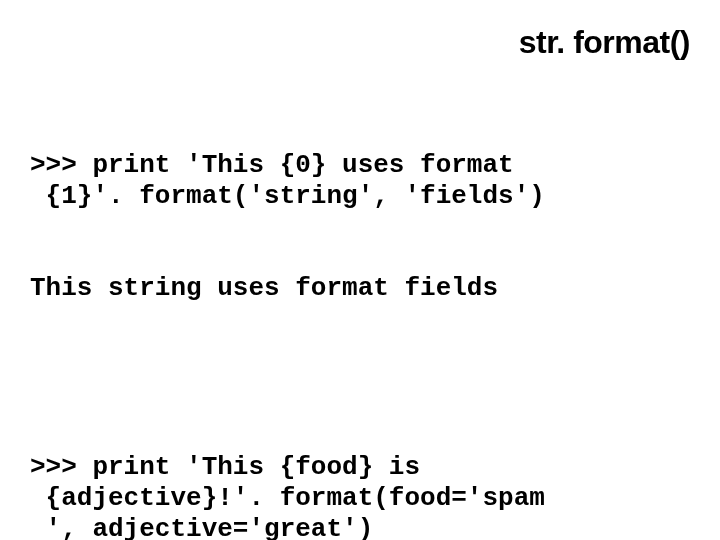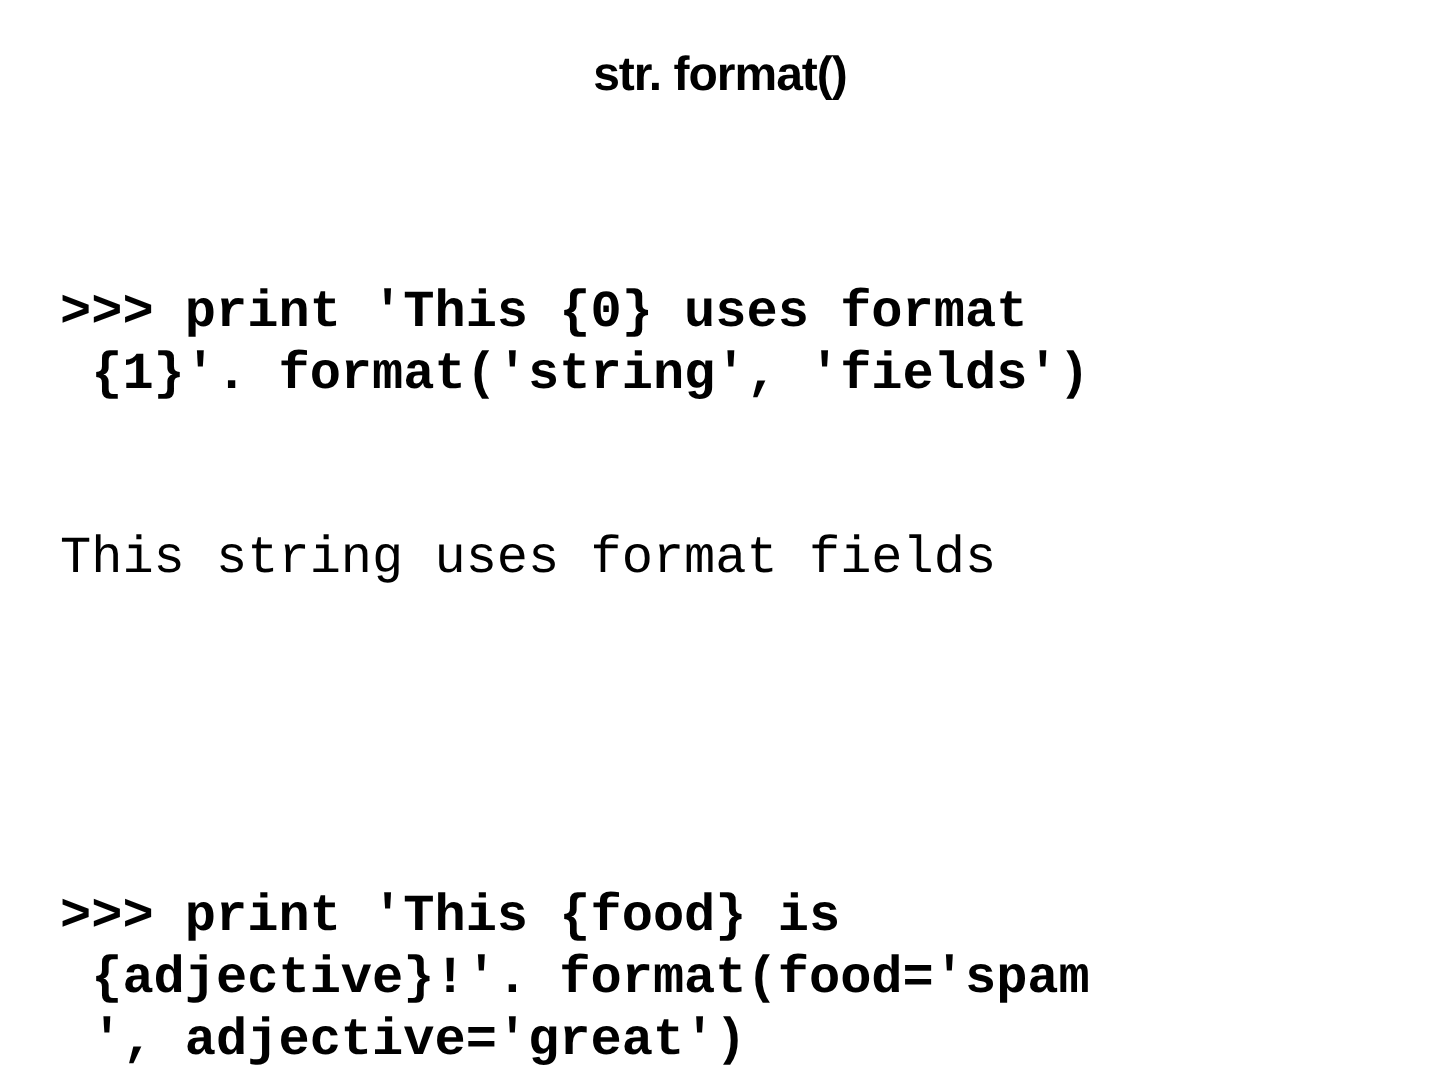--- a/index.html
+++ b/index.html
@@ -13,37 +13,37 @@
   }
   .slide {
     box-sizing: border-box;
     width: 720px;
     height: 540px;
     padding: 18px 30px 30px 30px;
   }
   .title {
     font-family: Verdana, Geneva, sans-serif;
     font-weight: 700;
-    font-size: 24px;
-    text-align: center;
+    font-size: 32px;
+    text-align: right;
     margin: 6px 0 28px 0;
     letter-spacing: -0.5px;
   }
   .code-block {
     font-family: 'Courier New', Courier, monospace;
     font-size: 26px;
     line-height: 1.18;
     white-space: pre;
     margin: 0 0 26px 0;
   }
   .code-input {
     font-weight: 700;
   }
   .code-output {
-    font-weight: 400;
+    font-weight: 700;
   }
 </style>
 </head>
 <body>
 
 <div class="slide">
   <div class="title">str. format()</div>
 
   <div class="code-block">
     <div class="code-input">&gt;&gt;&gt; print 'This {0} uses format

